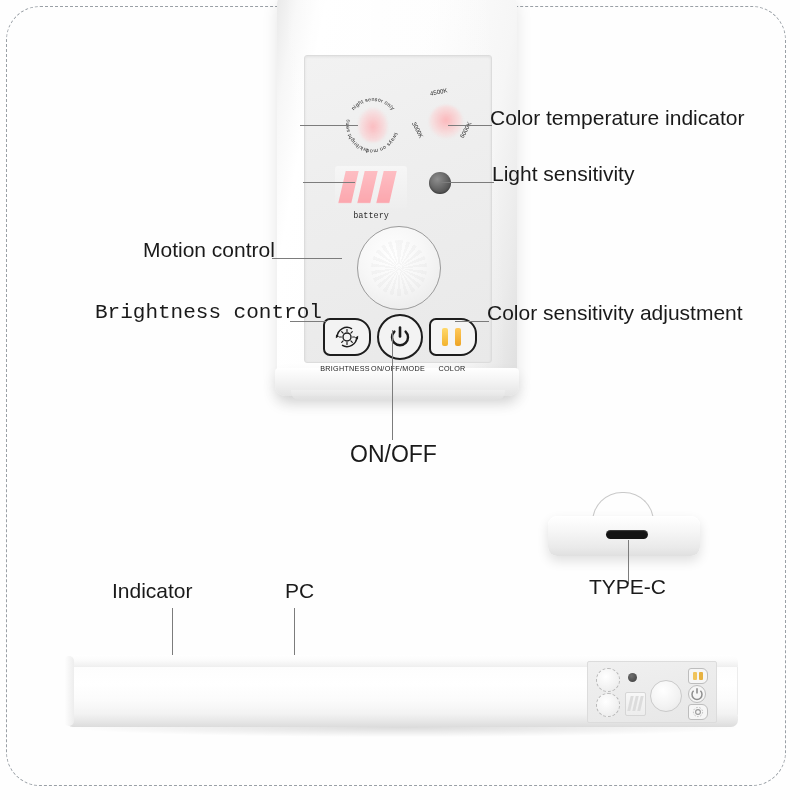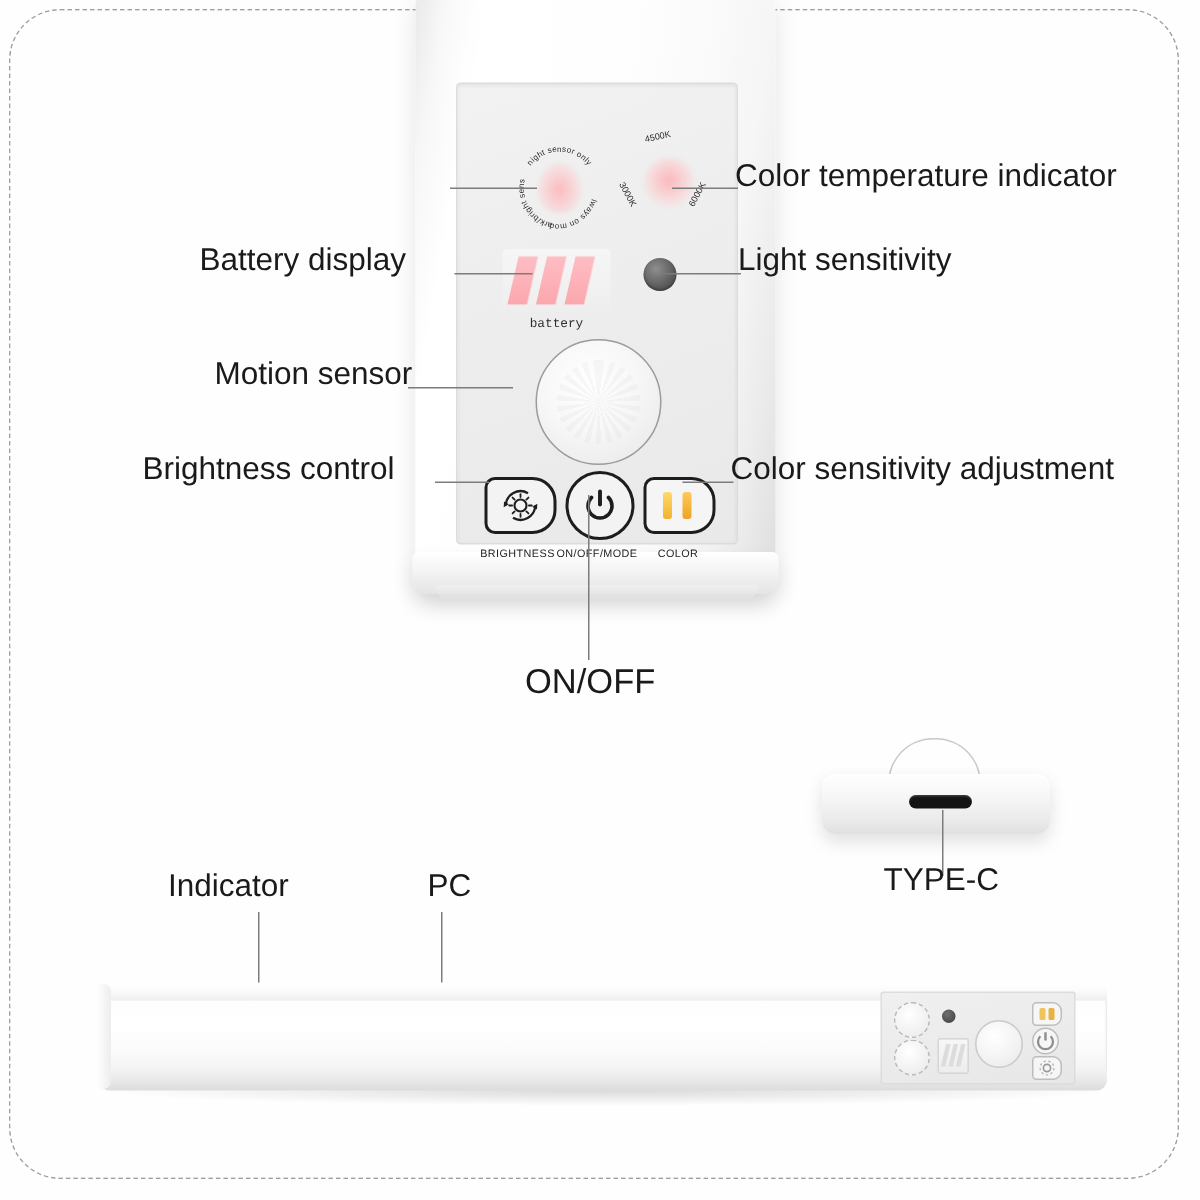--- a/index.html
+++ b/index.html
@@ -376,27 +376,26 @@
         <div class="btn-caption cap-b">BRIGHTNESS</div>
         <div class="btn-caption cap-p">ON/OFF/MODE</div>
         <div class="btn-caption cap-c">COLOR</div>
       </div>
 
     </div>
   </div>
 
   <div class="lead" style="left:300px;top:125px;width:58px;"></div>
 
-  <div class="label" style="left:133px;top:163px;">Battery display</div>
   <div class="lead" style="left:303px;top:182px;width:52px;"></div>
 
-  <div class="label" style="left:143px;top:239px;">Motion sensor</div>
+  <div class="label" style="left:143px;top:239px;">Motion control</div>
   <div class="lead" style="left:272px;top:258px;width:70px;"></div>
 
-  <div class="label" style="left:95px;top:302px;">Brightness control</div>
+  <div class="label" style="left:95px;top:302px;font-family:Liberation Mono, monospace;">Brightness control</div>
   <div class="lead" style="left:290px;top:321px;width:36px;"></div>
 
   <div class="label" style="left:490px;top:107px;">Color temperature indicator</div>
   <div class="lead" style="left:448px;top:125px;width:44px;"></div>
 
   <div class="label" style="left:492px;top:163px;">Light sensitivity</div>
   <div class="lead" style="left:440px;top:182px;width:54px;"></div>
 
   <div class="label" style="left:487px;top:302px;">Color sensitivity adjustment</div>
   <div class="lead" style="left:455px;top:321px;width:34px;"></div>

